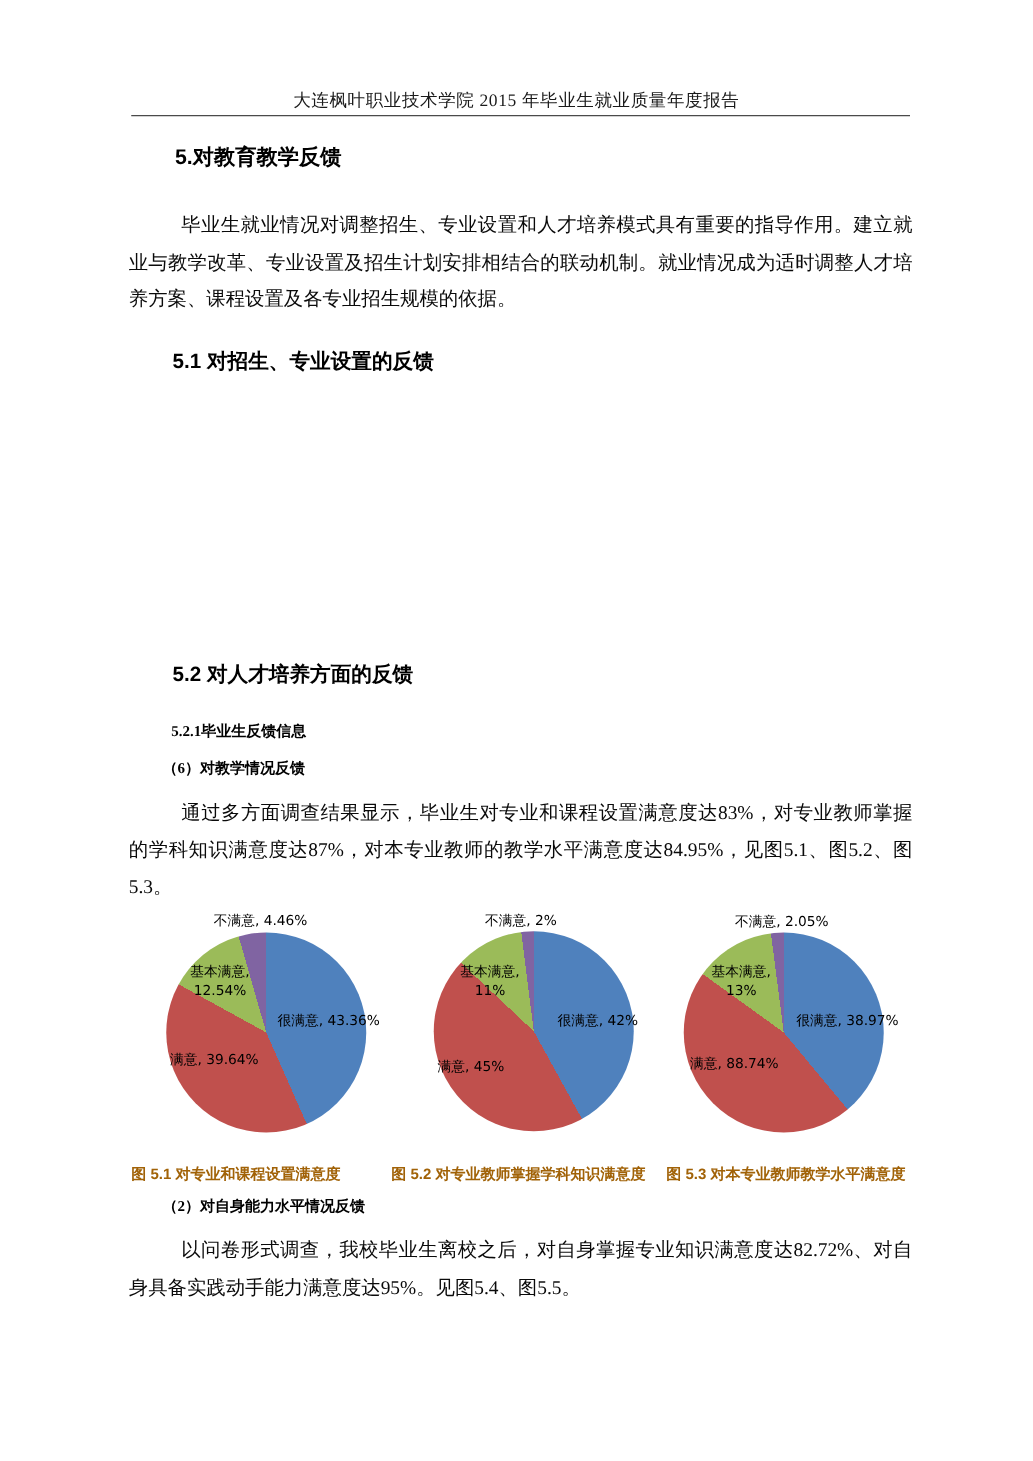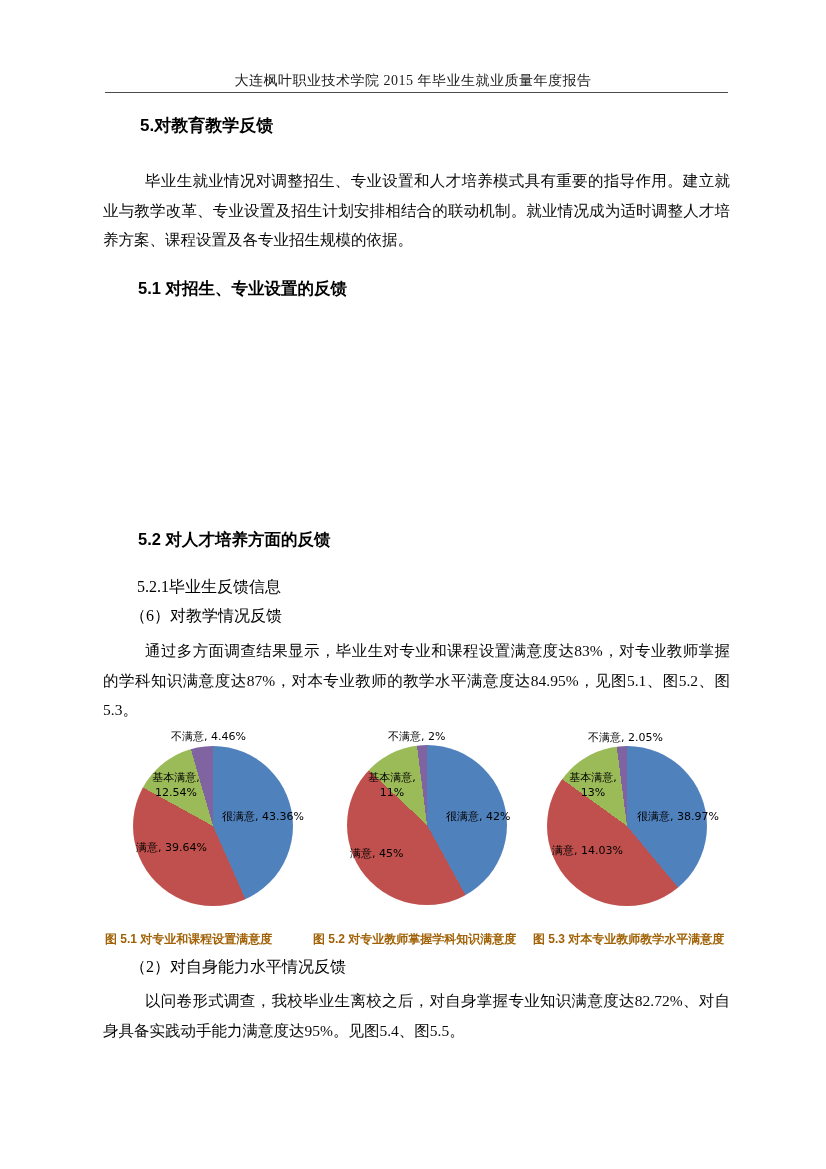--- a/index.html
+++ b/index.html
@@ -18,21 +18,21 @@
     border-top:1.5px solid #4a4a4a;
   }
   .h-main {
     left:140px; top:114px; font-family:"Liberation Sans","DejaVu Sans",sans-serif;
     font-weight:bold; font-size:17px;
   }
   .h-sub {
     font-family:"Liberation Sans","DejaVu Sans",sans-serif;
     font-weight:bold; font-size:16.5px;
   }
-  .h-plain { font-size:16px; }
+  .h-plain { font-size:12px;font-weight:bold; }
   .para {
     left:103px; width:627px; font-size:15.5px; line-height:29.5px;
     text-align:justify; text-indent:42px; color:#0a0a0a;
   }
   .charts { left:0; top:725px; width:826px; height:208px; }
   .pie { position:absolute; width:160px; height:160px; border-radius:50%; }
   .pie-label {
     position:absolute; font-family:"DejaVu Sans","Liberation Sans",sans-serif;
     font-size:11px; color:#000; white-space:nowrap; line-height:15px;text-align:right;
   }
@@ -87,21 +87,21 @@
     <div class="pie-label" style="left:446px; top:84px;">很满意, 42%</div>
     <div class="pie-label" style="left:350px; top:121px;">满意, 45%</div>
 
     <div class="pie" style="left: 547px; top: 21px; background: conic-gradient(rgb(79, 129, 189) 0%, rgb(79, 129, 189) 38.97%, rgb(192, 80, 77) 38.97%, rgb(192, 80, 77) 84.95%, rgb(155, 187, 89) 84.95%, rgb(155, 187, 89) 97.95%, rgb(128, 100, 162) 97.95%, rgb(128, 100, 162) 100%);"></div>
     <div class="pie-label" style="left:588px; top:5px;">不满意, 2.05%</div>
     <div class="pie-label center2" style="left:551px; top:45px; width:84px;">
       <div>基本满意,</div>
       <div>13%</div>
     </div>
     <div class="pie-label" style="left:637px; top:84px;">很满意, 38.97%</div>
-    <div class="pie-label" style="left:552px; top:118px;">满意, 14.03%</div>
+    <div class="pie-label" style="left:552px; top:118px;">满意, 88.74%</div>
 
   </div>
 
   <div class="caption" style="left:105px;">图 5.1 对专业和课程设置满意度</div>
   <div class="caption" style="left:313px;">图 5.2 对专业教师掌握学科知识满意度</div>
   <div class="caption" style="left:533px;">图 5.3 对本专业教师教学水平满意度</div>
 
   <div class="abs h-plain" style="left:130px; top:957px;">（2）对自身能力水平情况反馈</div>
 
   <div class="abs para" style="top:986px;">以问卷形式调查，我校毕业生离校之后，对自身掌握专业知识满意度达82.72%、对自身具备实践动手能力满意度达95%。见图5.4、图5.5。</div>

